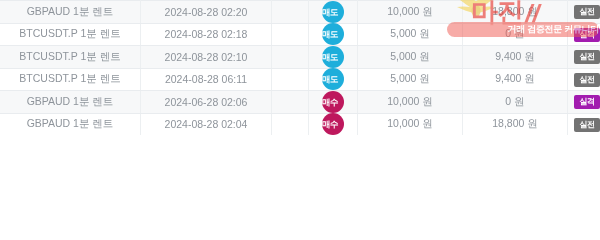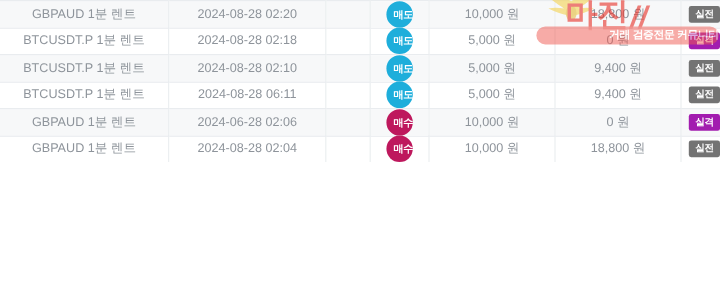--- a/index.html
+++ b/index.html
@@ -129,21 +129,21 @@
     left: 50%;
     top: 50%;
     transform: translate(-50%, -50%);
     width: 22px;
     height: 22px;
     border-radius: 50%;
     color: #ffffff;
     font-size: 8.5px;
     font-weight: bold;
     line-height: 22px;
-    text-align: right;
+    text-align: left;
     letter-spacing: -0.5px;
     z-index: 3;
   }
   .circle.sell { background: #1eaedb; }
   .circle.buy  { background: #be185d; }
 
   
   .badge {
     display: inline-block;
     width: 26px;

